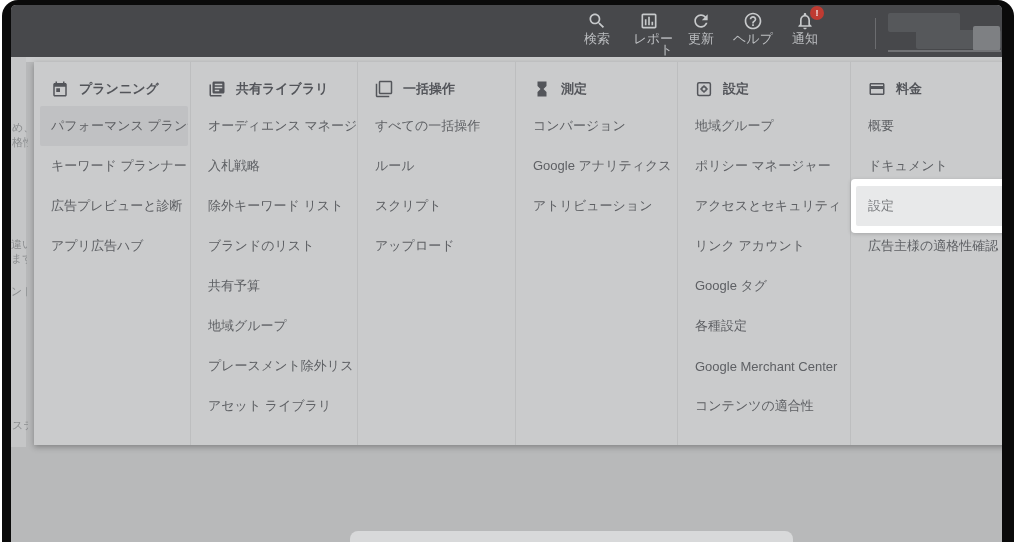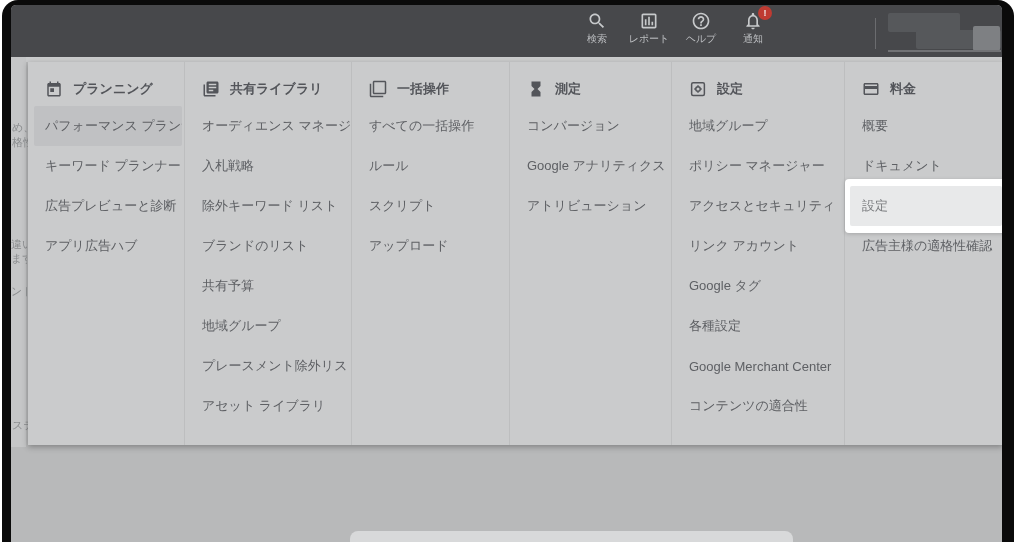--- a/index.html
+++ b/index.html
@@ -15,22 +15,22 @@
             background:#b8b9ba; overflow:hidden; border-radius:5px 5px 0 0; }
 
   
   .topbar { position:absolute; left:0; top:0; width:100%; height:52px; background:#47484b; }
   .topbar-actions { position:absolute; left:560px; top:0; height:52px; display:flex; }
   .tb-item { width:52px; padding-top:6px; display:flex; flex-direction:column;
              align-items:center; cursor:pointer; position:relative; }
   .tb-item .ticon { width:20px; height:20px; color:#c7c9cb; }
   .tb-item.active .ticon { color:#f3f4f6; }
   .tb-item .ticon svg { width:20px; height:20px; display:block; }
-  .tb-label { margin-top:2px; font-size:10px; line-height:11px; color:#bdbfc2;
-              text-align:left; max-width:48px; }
+  .tb-label { margin-top:2px; font-size:13px; line-height:11px; color:#bdbfc2;
+              text-align:right; max-width:48px; }
   .tb-badge { position:absolute; top:1px; right:7px; width:14px; height:14px;
               border-radius:50%; background:#bf3b32; color:#f2e9e8; font-size:9px;
               font-weight:bold; display:flex; align-items:center; justify-content:center; }
   .acct-divider { position:absolute; left:864px; top:13px; width:1px; height:31px; background:#6b6c6f; }
   .acct-block { position:absolute; border-radius:2px; }
   .blk-a { left:877px; top:8px;  width:72px;  height:19px; background:#56585b; }
   .blk-b { left:905px; top:25px; width:85px;  height:19px; background:#56585b; }
   .blk-c { left:962px; top:21px; width:27px;  height:25px; background:#7e8083; }
   .blk-line { left:877px; top:45px; width:113px; height:2px; background:#717275; border-radius:0; }
 
@@ -41,21 +41,21 @@
   .frag0 { left:1px;  top:115px; }
   .frag1 { left:1px;  top:130px; }
   .frag2 { left:0;    top:232px; }
   .frag3 { left:0;    top:246px; }
   .frag4 { left:0;    top:279px; }
   .frag5 { left:1px;  top:413px; }
   .bottom-strip { position:absolute; left:339px; top:526px; width:443px; height:12px;
                   background:#d8d9da; border-radius:8px 8px 0 0; }
 
   
-  .menu-panel { position:absolute; left:17px; top:57px; width:975px; height:383px;
+  .menu-panel { position:absolute; left:23px; top:57px; width:975px; height:383px;
                 background:#cacbcc; display:flex;
                 box-shadow:0 2px 6px rgba(0,0,0,0.30); }
   .menu-col { border-right:1px solid #bdbebf; height:100%; }
   .menu-col:last-child { border-right:none;font-family:Liberation Serif, serif; }
   .menu-col:nth-child(1){ width:157px; } .menu-col:nth-child(2){ width:167px; }
   .menu-col:nth-child(3){ width:158px; } .menu-col:nth-child(4){ width:162px; }
   .menu-col:nth-child(5){ width:173px; } .menu-col:nth-child(6){ width:158px; }
   .col-header { height:30px; margin-top:12px; display:flex; align-items:center;
                 padding-left:17px; gap:10px; color:#53555a; font-size:13px; font-weight:bold; }
   .col-header .hicon { width:18px; height:18px; color:#53555a; flex:none; }
@@ -101,20 +101,28 @@
             <span class="ticon">
               <svg viewBox="0 0 24 24" fill="currentColor">
                 <path d="M19 3H5c-1.1 0-2 .9-2 2v14c0 1.1.9 2 2 2h14c1.1 0 2-.9 2-2V5c0-1.1-.9-2-2-2zm0 16H5V5h14v14zM7 10h2v7H7zm4-3h2v10h-2zm4 6h2v4h-2z"></path>
               </svg>
             </span>
             <span class="tb-label">レポート</span>
           </div>
           <div class="tb-item">
             <span class="ticon">
               <svg viewBox="0 0 24 24" fill="currentColor">
+                <path d="M17.65 6.35C16.2 4.9 14.21 4 12 4c-4.42 0-7.99 3.58-7.99 8s3.57 8 7.99 8c3.73 0 6.84-2.55 7.73-6h-2.08c-.82 2.33-3.04 4-5.65 4-3.31 0-6-2.69-6-6s2.69-6 6-6c1.66 0 3.14.69 4.22 1.78L13 11h7V4l-2.35 2.35z"></path>
+              </svg>
+            </span>
+            <span class="tb-label">更新</span>
+          </div>
+          <div class="tb-item">
+            <span class="ticon">
+              <svg viewBox="0 0 24 24" fill="currentColor">
                 <path d="M11 18h2v-2h-2v2zm1-16C6.48 2 2 6.48 2 12s4.48 10 10 10 10-4.48 10-10S17.52 2 12 2zm0 18c-4.41 0-8-3.59-8-8s3.59-8 8-8 8 3.59 8 8-3.59 8-8 8zm0-14c-2.21 0-4 1.79-4 4h2c0-1.1.9-2 2-2s2 .9 2 2c0 2-3 1.75-3 5h2c0-2.25 3-2.5 3-5 0-2.21-1.79-4-4-4z"></path>
               </svg>
             </span>
             <span class="tb-label">ヘルプ</span>
           </div>
           <div class="tb-item">
             <span class="ticon">
               <svg viewBox="0 0 24 24" fill="currentColor">
                 <path d="M12 22c1.1 0 2-.9 2-2h-4c0 1.1.89 2 2 2zm6-6v-5c0-3.07-1.64-5.64-4.5-6.32V4c0-.83-.67-1.5-1.5-1.5s-1.5.67-1.5 1.5v.68C7.63 5.36 6 7.92 6 11v5l-2 2v1h16v-1l-2-2zm-2 1H8v-6c0-2.48 1.51-4.5 4-4.5s4 2.02 4 4.5v6z"></path>
               </svg>

